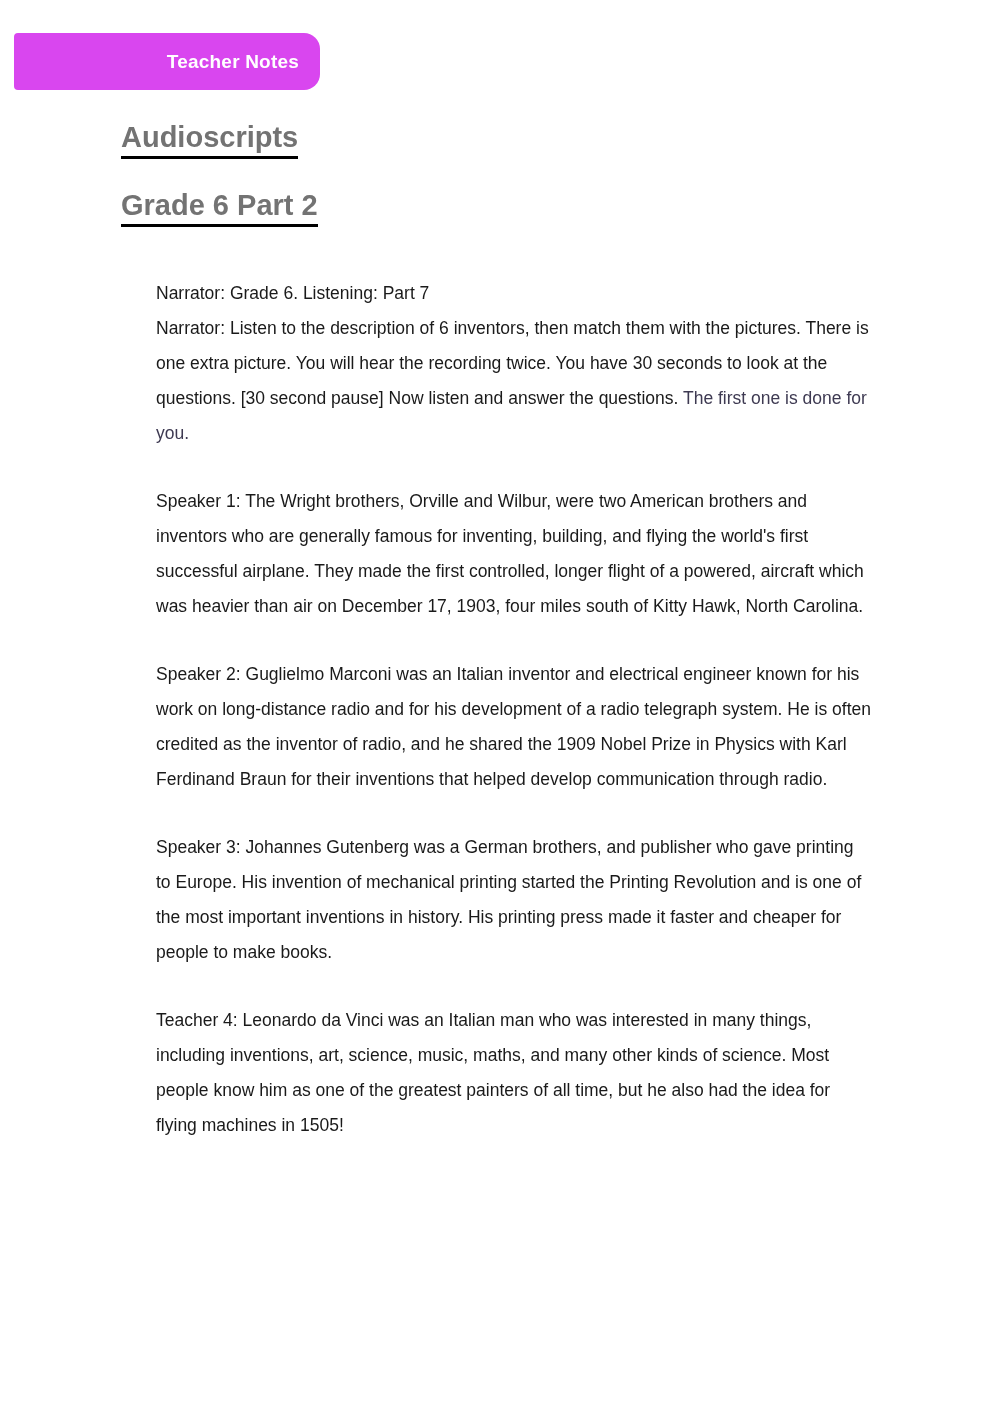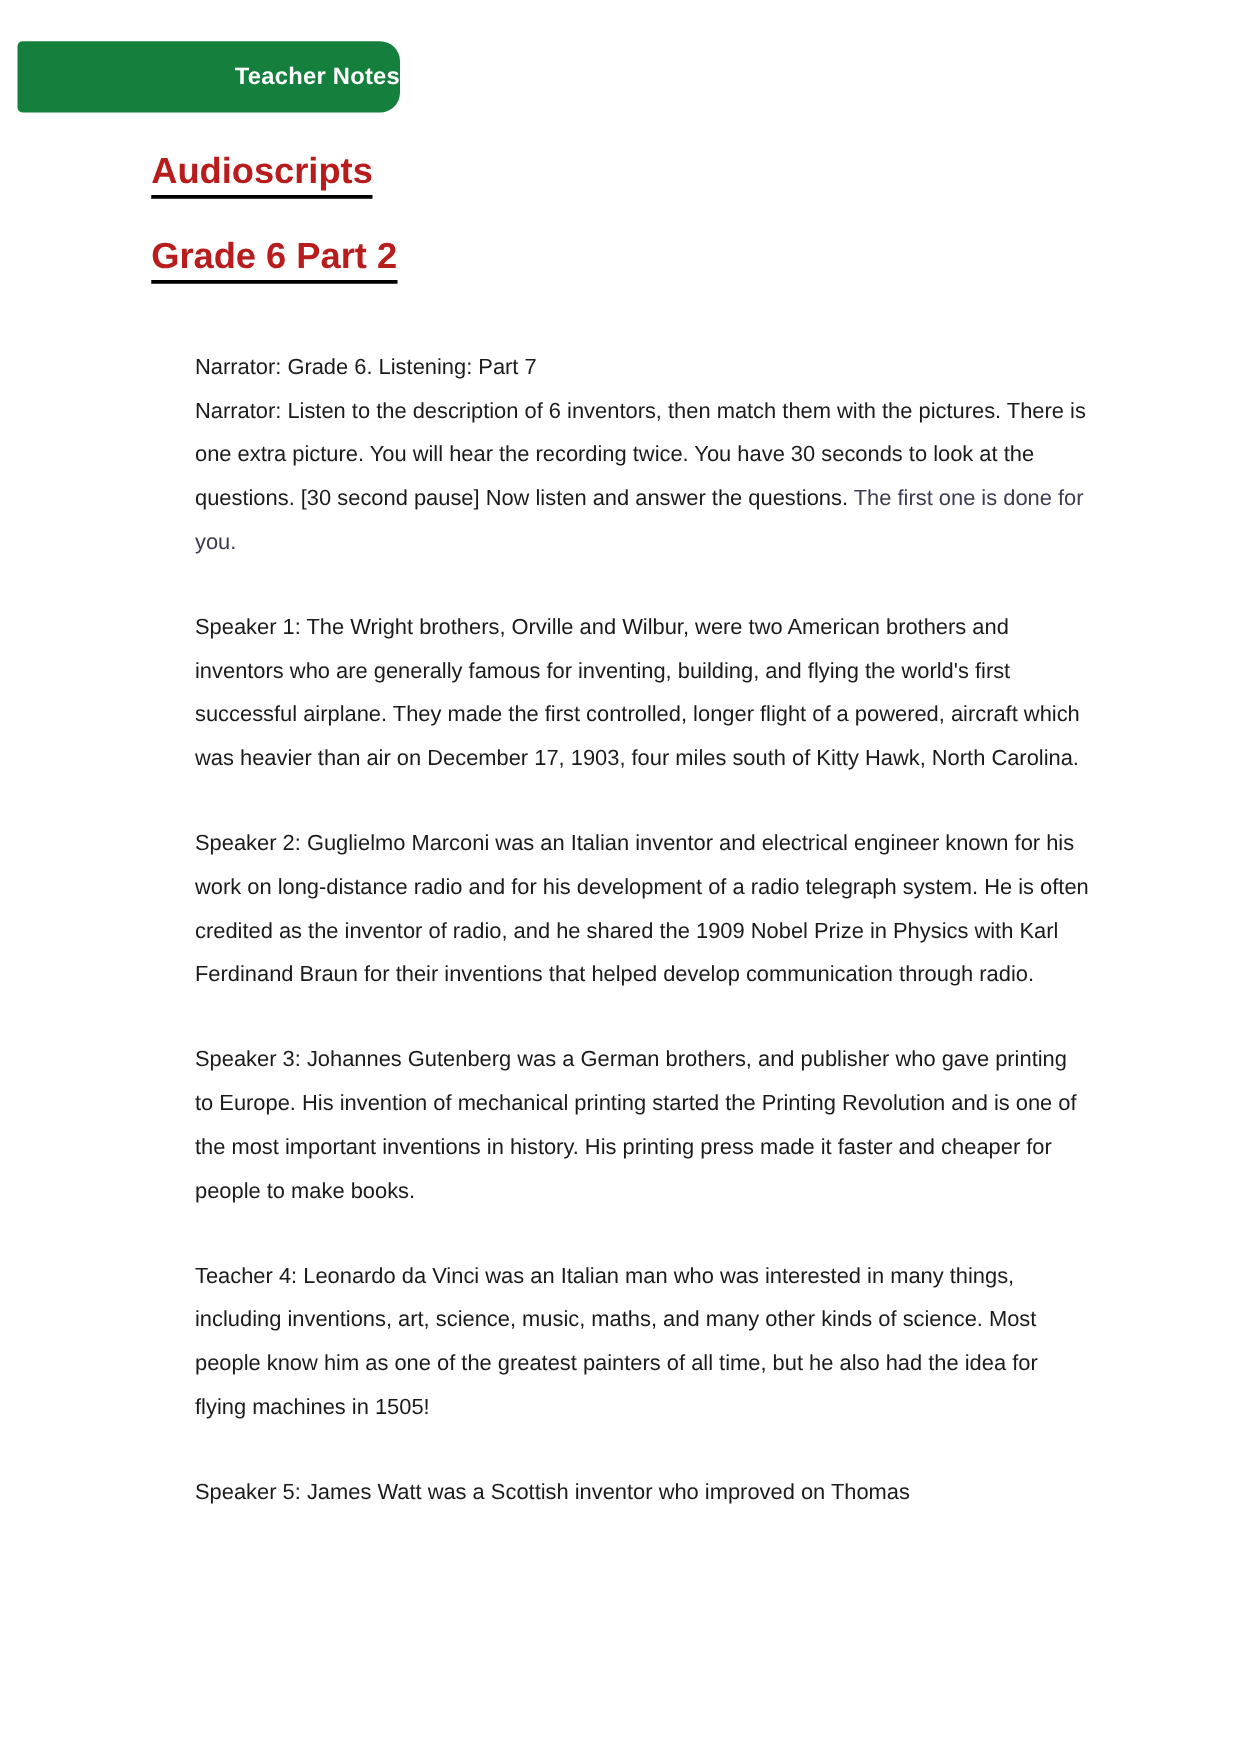--- a/index.html
+++ b/index.html
@@ -14,40 +14,41 @@
     overflow: hidden;
     font-family: "Liberation Sans", sans-serif;
     color: #1a1a1a;
   }
   .badge {
     position: absolute;
     left: 14px;
     top: 33px;
     width: 306px;
     height: 57px;
-    background: #15803d;
+    background: #d946ef;
     border-radius: 4px 16px 16px 4px;
     display: flex;
     align-items: center;
     justify-content: flex-end;
+    padding-right: 21px;
     box-sizing: border-box;
   }
   .badge-label {
     color: #ffffff;
     font-weight: bold;
     font-size: 19px;
     letter-spacing: 0.2px;
   }
   .doc-title {
     position: absolute;
     left: 121px;
     margin: 0;
     font-size: 29px;
     font-weight: bold;
-    color: #b91c1c;
+    color: #737373;
     line-height: 1.1;
   }
   .doc-title .underline {
     border-bottom: 3px solid #000000;
     padding-bottom: 3px;
   }
   .title-1 { top: 122px; }
   .title-2 { top: 190px; }
   .content {
     position: absolute;
@@ -93,17 +94,14 @@
   </div>
 
   <div class="block">
     <p><span class="speaker-label">Speaker 3:</span> <span>Johannes Gutenberg was a German brothers, and publisher who gave printing to Europe. His invention of mechanical printing started the Printing Revolution and is one of the most important inventions in history. His printing press made it faster and cheaper for people to make books.</span></p>
   </div>
 
   <div class="block">
     <p><span class="speaker-label">Teacher 4:</span> <span>Leonardo da Vinci was an Italian man who was interested in many things, including inventions, art, science, music, maths, and many other kinds of science. Most people know him as one of the greatest painters of all time, but he also had the idea for flying machines in 1505!</span></p>
   </div>
 
-  <div class="block">
-    <p><span class="speaker-label">Speaker 5:</span> <span>James Watt was a Scottish inventor who improved on Thomas</span></p>
-  </div>
 
 </div>
 
 </body></html>

